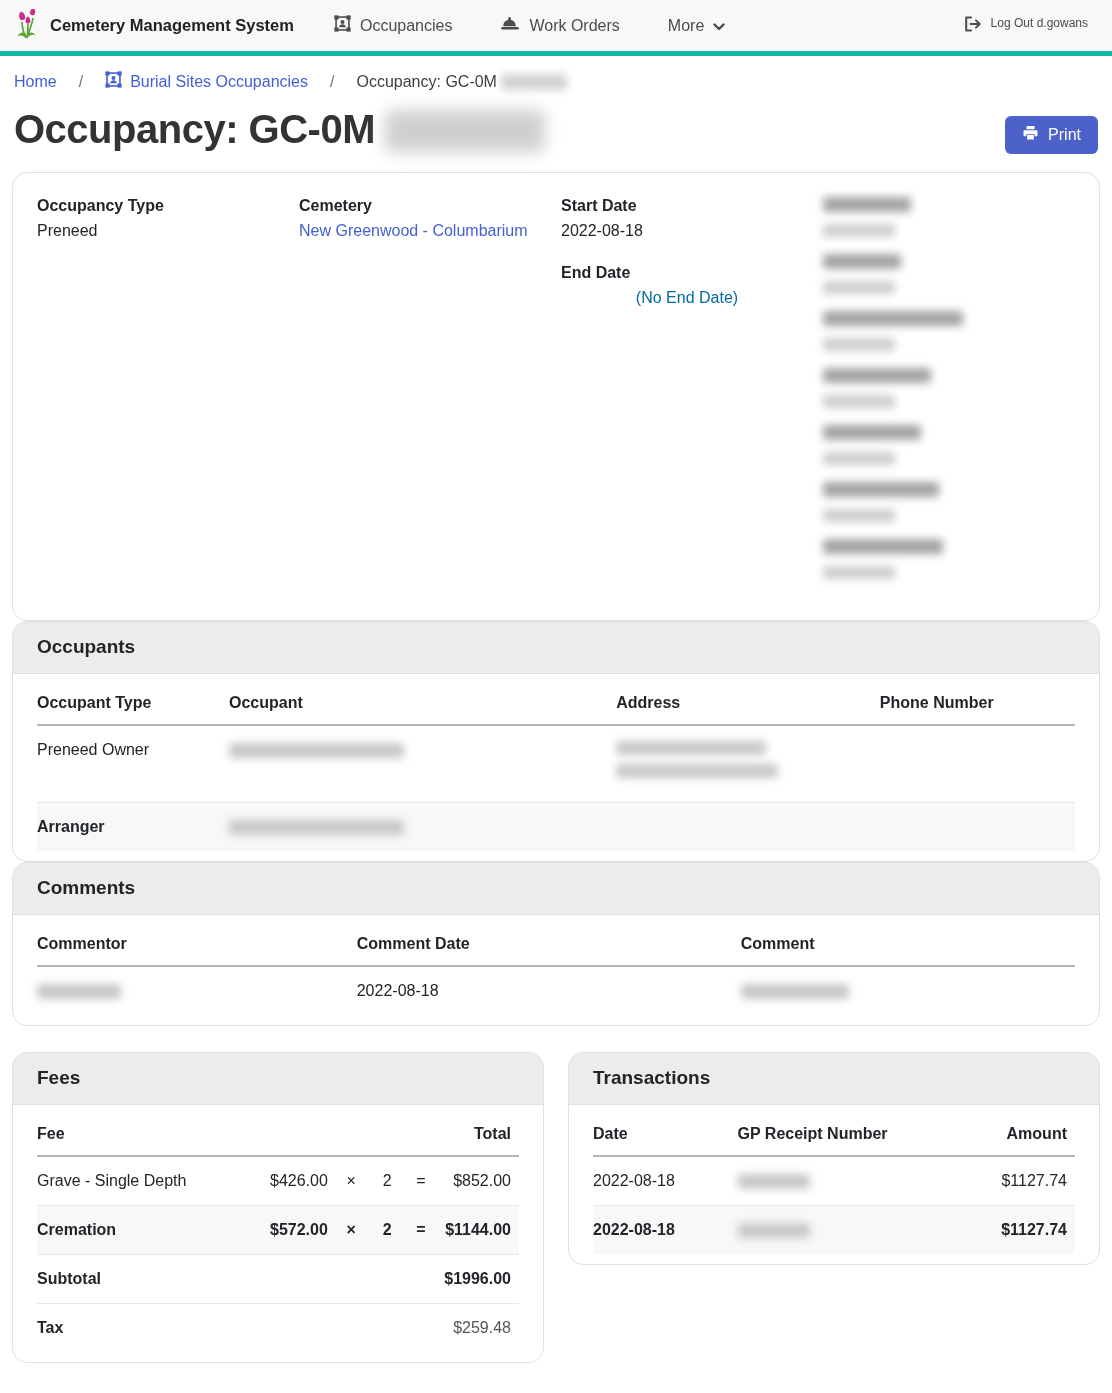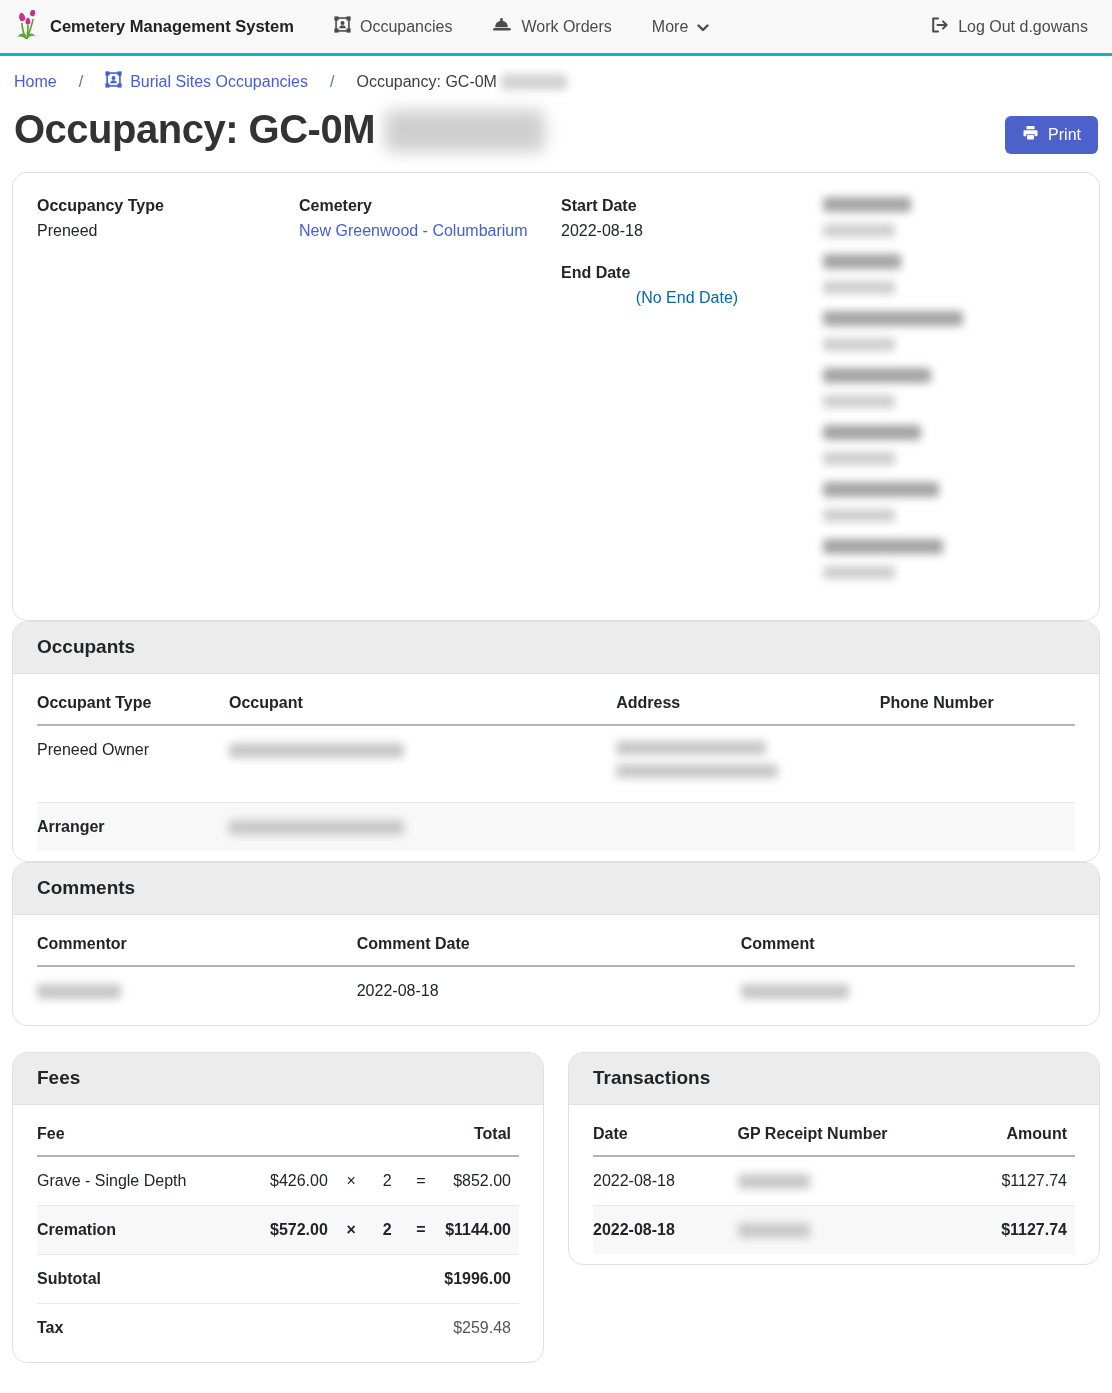--- a/index.html
+++ b/index.html
@@ -5,33 +5,33 @@
   * { box-sizing: border-box; margin: 0; padding: 0; }
   html, body { width: 1112px; }
   body {
     font-family: "Liberation Sans", "DejaVu Sans", sans-serif;
     color: #212529; background: #fff; font-size: 16px;
   }
   a { text-decoration: none; }
 
   
   .navbar {
-    height: 56px; background: #f8f8f8; border-bottom: 3px solid #14b8a6;
+    height: 56px; background: #f8f8f8; border-bottom: 5px solid #14b8a6;
     display: flex; align-items: center; padding: 0 24px 0 14px;
   }
   .brand { display: flex; align-items: center; gap: 10px; color: #212121;
     font-weight: bold; font-size: 16.5px; }
-  .nav-links { display: flex; align-items: center; margin-left: 28px; gap: 16px; }
+  .nav-links { display: flex; align-items: center; margin-left: 28px; gap: 24px; }
   .nav-item {
     display: flex; align-items: center; gap: 9px; color: #4b4b4b;
     padding: 8px 12px; cursor: pointer; font-size: 16px;
   }
   .nav-item svg { flex: 0 0 auto; }
-  .logout { margin-left: auto; display: flex; align-items: center; gap: 9px;
-    color: #4b4b4b; cursor: pointer; font-size: 16px; }
+  .logout { margin-left: auto; display: flex; align-items: flex-start; gap: 9px;
+    color: #4b4b4b; cursor: pointer; font-size: 12px; }
 
   
   .breadcrumb {
     display: flex; align-items: center; gap: 22px; padding: 15px 14px 8px 14px;
     font-size: 16px;
   }
   .breadcrumb a { color: #4360d3; display: flex; align-items: center; gap: 8px; }
   .crumb-sep { color: #6c757d; }
   .crumb-current { color: #3d3d3d; display: flex; align-items: center; gap: 4px; }
 

